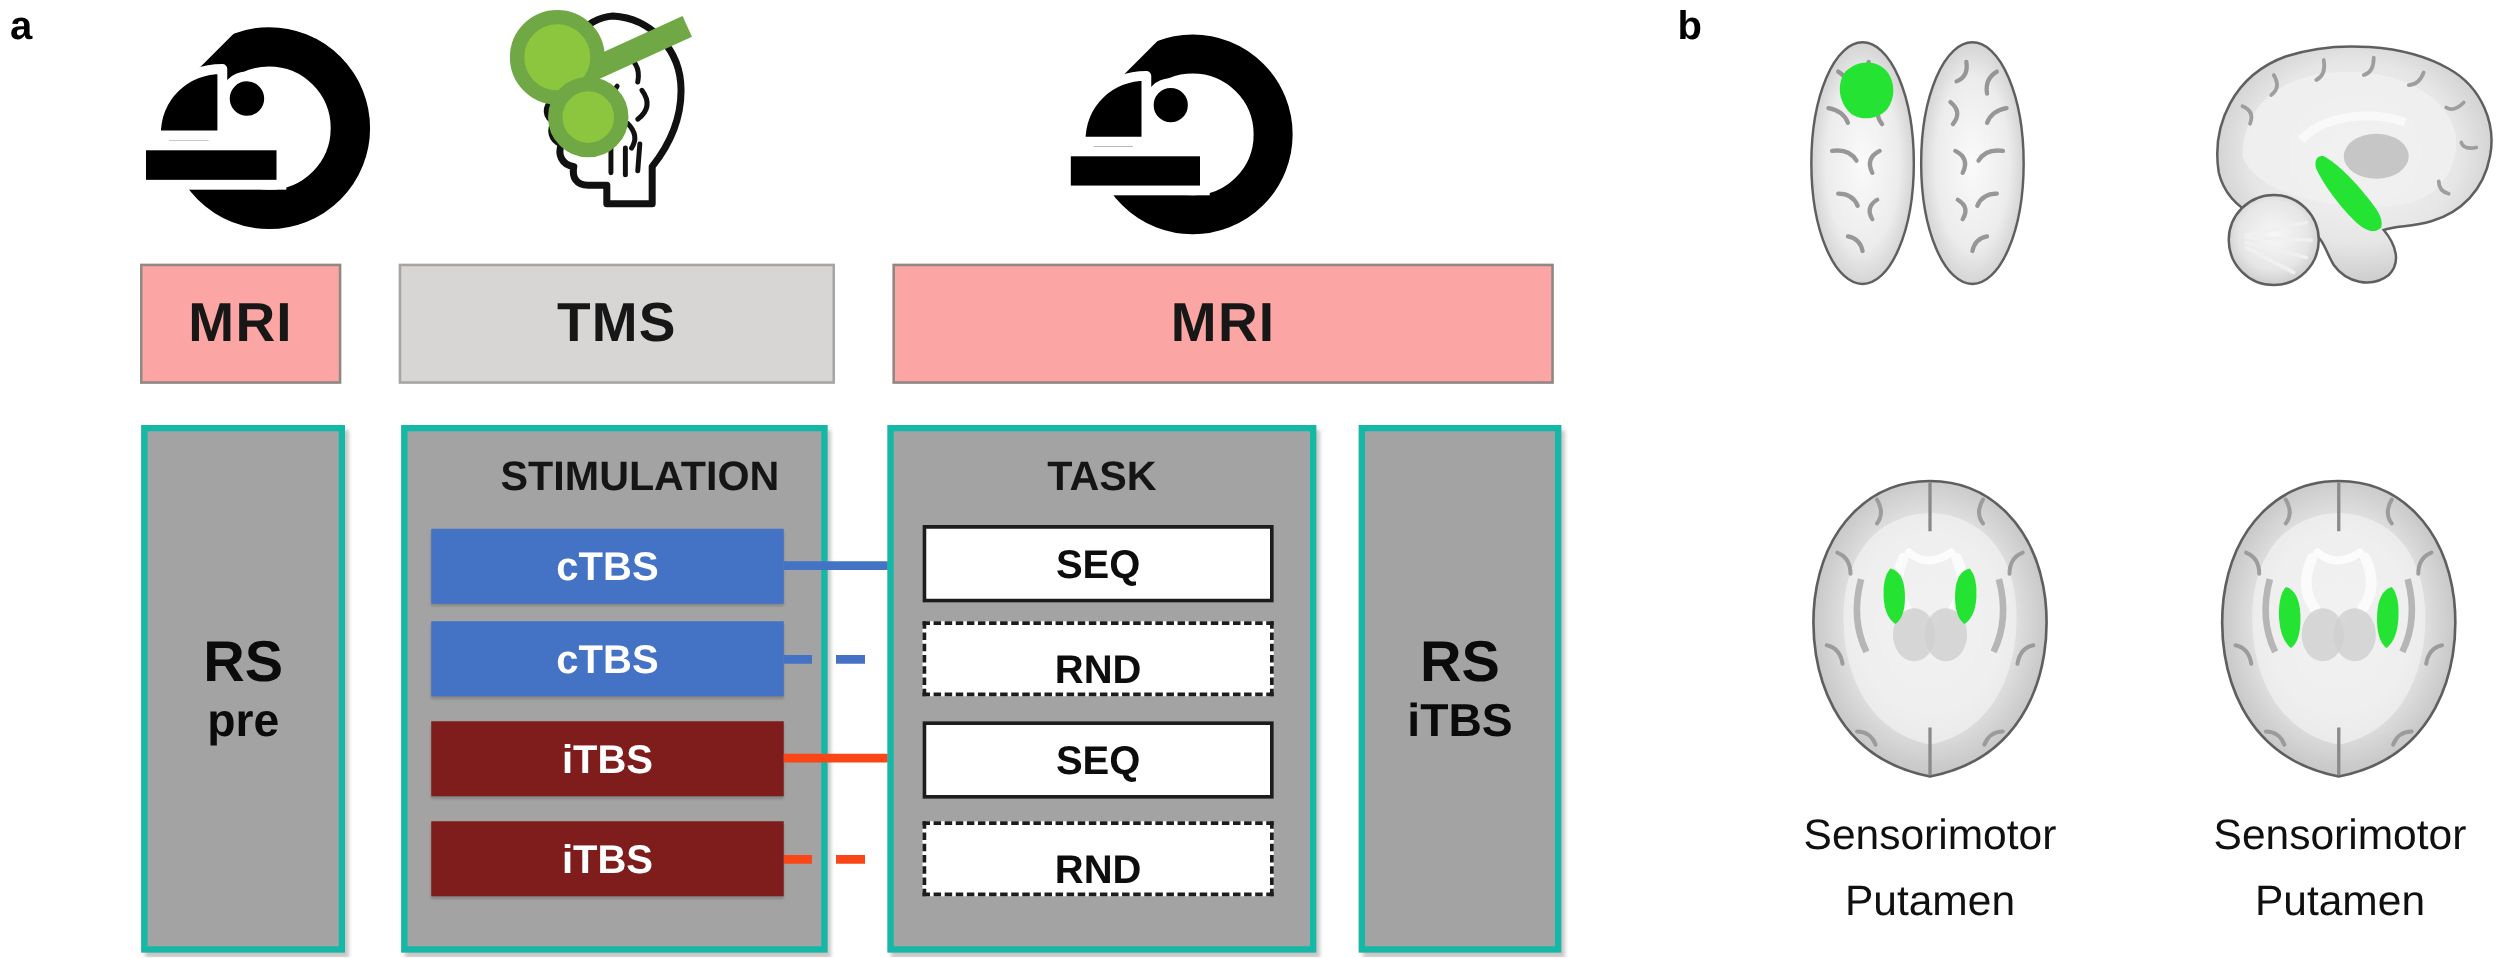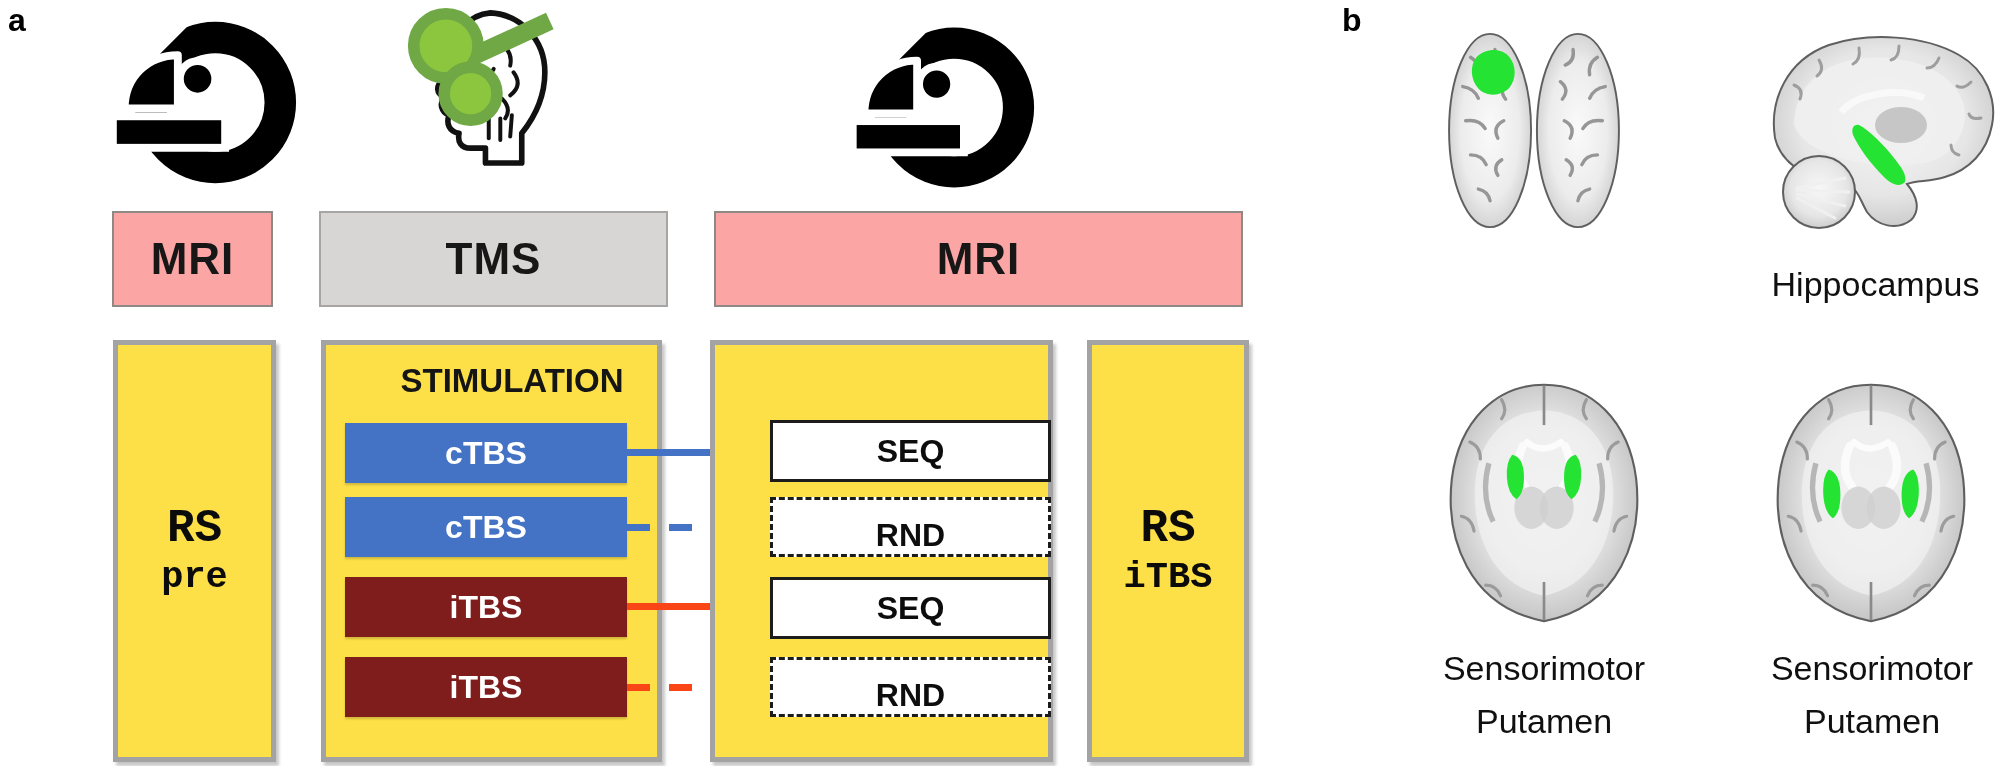--- a/index.html
+++ b/index.html
@@ -7,34 +7,34 @@
          font-family:"Liberation Sans",sans-serif;color:#0d0d0d;overflow:hidden;}
   .abs{position:absolute;}
   .panel-letter{font-size:32px;font-weight:bold;color:#000;}
   
   .phase-box{display:flex;align-items:center;justify-content:center;
              font-weight:bold;font-size:44px;letter-spacing:1px;color:#171717;
              border:2px solid #8d8984;box-sizing:border-box;}
   .phase-dark{background:#fca5a5;}
   .phase-light{background:#d8d6d5;border-color:#a7a5a3;}
   
-  .frame-box{border:5px solid #a3a3a3;background:#fde047;box-sizing:border-box;
-             box-shadow:3px 4px 3px rgba(0,0,0,0.22);font-family:Liberation Mono, monospace;}
+  .frame-box{border:5px solid #14b8a6;background:#a3a3a3;box-sizing:border-box;
+             box-shadow:3px 4px 3px rgba(0,0,0,0.22);}
   .frame-title{font-weight:bold;font-size:33px;text-align:center;color:#151515;}
   .rs-box{display:flex;flex-direction:column;align-items:center;justify-content:center;}
   .rs-line1{font-weight:bold;font-size:46px;line-height:1.15;color:#0b0b0b;}
   .rs-line2{font-weight:bold;font-size:37px;line-height:1.15;color:#0b0b0b;}
   
   .stim-bar{display:flex;align-items:center;justify-content:center;color:#fff;
             font-weight:bold;font-size:32px;box-shadow:0 2px 2px rgba(0,0,0,0.18);}
   .bar-blue{background:#4472C4;}
   .bar-orange{background:#7f1d1d;}
   
   .task-box{display:flex;align-items:center;justify-content:center;background:#fff;
-            font-weight:bold;font-size:32px;color:#0d0d0d;box-sizing:border-box;margin-left:32px;}
+            font-weight:bold;font-size:32px;color:#0d0d0d;box-sizing:border-box;}
   .task-solid{border:3px solid #1c1c1c;}
   .task-dashed{border:3px dashed #1c1c1c;align-items:flex-end;}
   
   .conn{height:7px;}
   .conn-solid-blue{background:#4472C4;}
   .conn-solid-orange{background:#FA4616;}
   .conn-dash-blue{background:repeating-linear-gradient(90deg,#4472C4 0 23px,transparent 23px 42px);}
   .conn-dash-orange{background:repeating-linear-gradient(90deg,#FA4616 0 23px,transparent 23px 42px);}
   
   .region-label{font-size:34px;font-weight:normal;color:#101010;text-align:center;
@@ -111,20 +111,21 @@
   <div class="abs stim-bar bar-orange" style="left:345px;top:657px;width:282px;height:60px;">
     <span>iTBS</span>
   </div>
 
   <div class="abs conn conn-solid-blue" style="left:627px;top:449px;width:111px;"></div>
   <div class="abs conn conn-dash-blue" style="left:627px;top:524px;width:111px;"></div>
   <div class="abs conn conn-solid-orange" style="left:627px;top:603px;width:111px;"></div>
   <div class="abs conn conn-dash-orange" style="left:627px;top:684px;width:111px;"></div>
 
   <div class="abs frame-box" style="left:710px;top:340px;width:343px;height:422px;"></div>
+  <div class="abs frame-title" style="left:710px;top:362px;width:343px;">TASK</div>
 
   <div class="abs task-box task-solid" style="left:738px;top:420px;width:281px;height:62px;">
     <span>SEQ</span>
   </div>
   <div class="abs task-box task-dashed" style="left:738px;top:497px;width:281px;height:60px;">
     <span>RND</span>
   </div>
   <div class="abs task-box task-solid" style="left:738px;top:577px;width:281px;height:62px;">
     <span>SEQ</span>
   </div>
@@ -202,21 +203,20 @@
     <circle cx="70" cy="162" r="36" fill="url(#gSag)" stroke="#5f5f5f" stroke-width="2"></circle>
     <g fill="none" stroke="#f0f0f0" stroke-width="3" stroke-linecap="round">
       <path d="M48,158 L96,148"></path>
         <path d="M48,160 L100,162"></path>
       <path d="M48,164 L96,176"></path>
         <path d="M48,168 L86,188"></path>
     </g>
     <path d="M110,95 C120,100 135,115 145,128 C152,137 158,144 156,152 C150,158 142,154 134,146
              C122,134 110,118 104,105 C102,98 105,94 110,95 Z" fill="#24E332"></path>
   </svg>
-  <div class="abs region-label" style="left:1748px;top:258px;width:255px;">Hippocampus</div>
 
   <svg class="abs" style="left:1438px;top:378px;" width="212" height="250" viewBox="0 0 200 235">
     <defs>
       <radialGradient id="gAx2" cx="50%" cy="48%" r="62%">
         <stop offset="0%" stop-color="#f6f6f6"></stop>
           <stop offset="50%" stop-color="#e9e9e9"></stop>
         <stop offset="82%" stop-color="#c7c7c7"></stop>
           <stop offset="100%" stop-color="#a5a5a5"></stop>
       </radialGradient>
     </defs>

